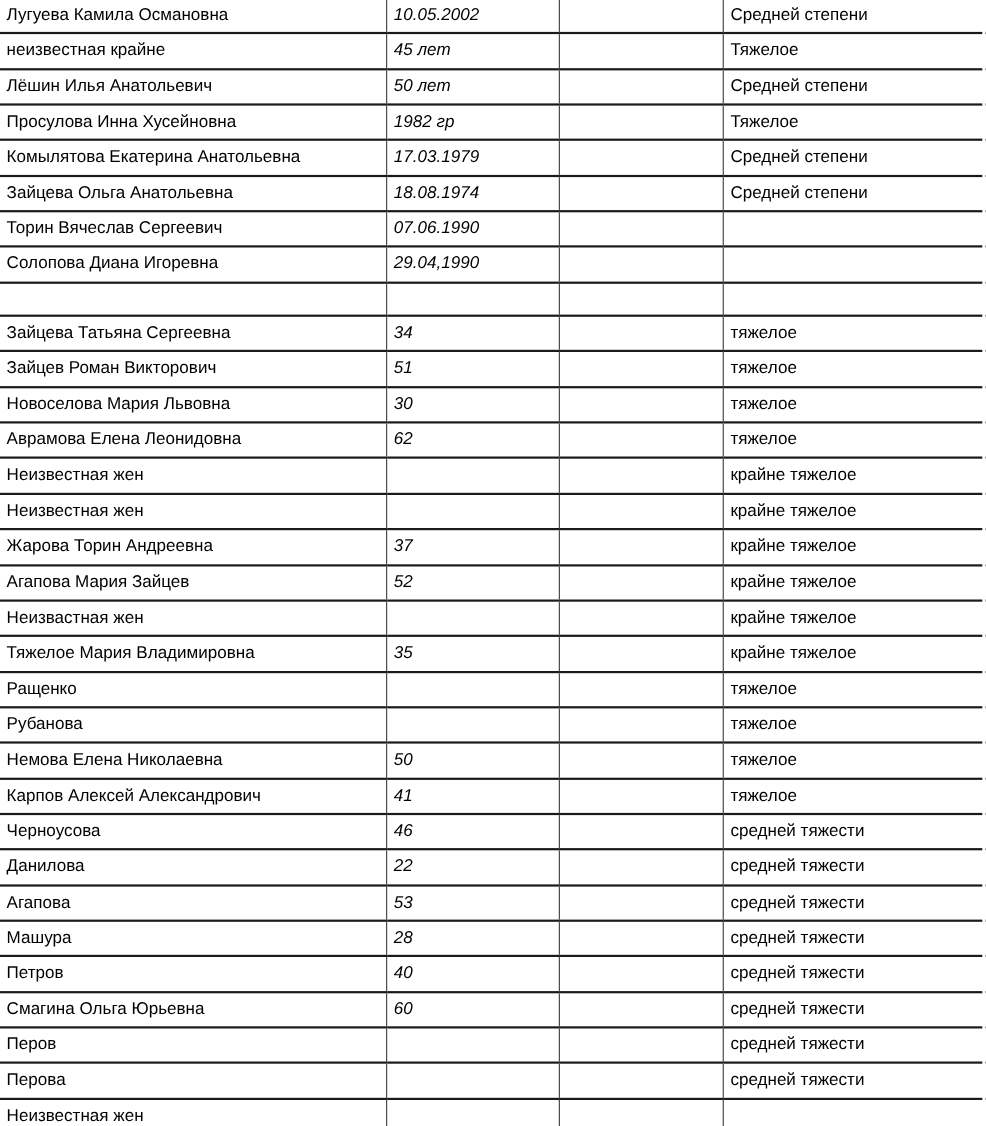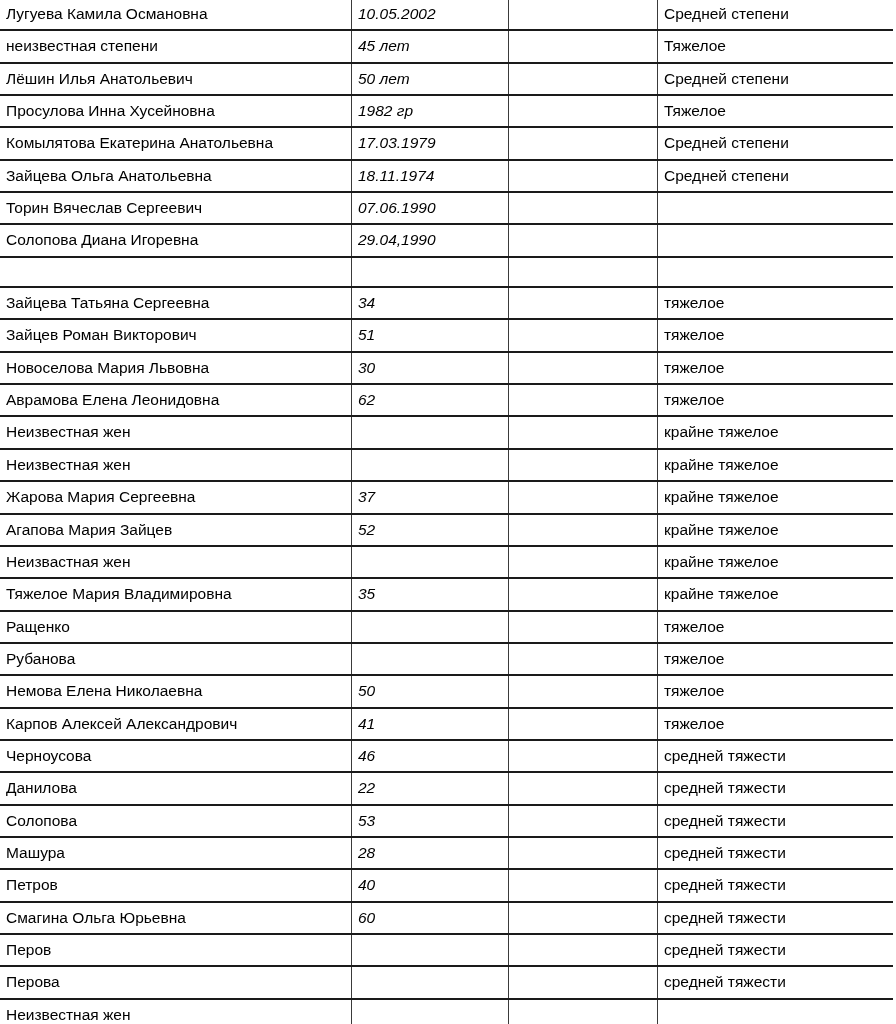--- a/index.html
+++ b/index.html
@@ -100,21 +100,21 @@
 
   <table id="grid">
     <tbody id="grid-body">
         <tr>
           <td class="c-name">Лугуева Камила Османовна</td>
           <td class="c-age">10.05.2002</td>
           <td class="c-blank"></td>
           <td class="c-cond">Средней степени</td>
         </tr>
         <tr>
-          <td class="c-name">неизвестная степени</td>
+          <td class="c-name">неизвестная крайне</td>
           <td class="c-age">45 лет</td>
           <td class="c-blank"></td>
           <td class="c-cond">Тяжелое</td>
         </tr>
         <tr>
           <td class="c-name">Лёшин Илья Анатольевич</td>
           <td class="c-age">50 лет</td>
           <td class="c-blank"></td>
           <td class="c-cond">Средней степени</td>
         </tr>
@@ -125,21 +125,21 @@
           <td class="c-cond">Тяжелое</td>
         </tr>
         <tr>
           <td class="c-name">Комылятова Екатерина Анатольевна</td>
           <td class="c-age">17.03.1979</td>
           <td class="c-blank"></td>
           <td class="c-cond">Средней степени</td>
         </tr>
         <tr>
           <td class="c-name">Зайцева Ольга Анатольевна</td>
-          <td class="c-age">18.11.1974</td>
+          <td class="c-age">18.08.1974</td>
           <td class="c-blank"></td>
           <td class="c-cond">Средней степени</td>
         </tr>
         <tr>
           <td class="c-name">Торин Вячеслав Сергеевич</td>
           <td class="c-age">07.06.1990</td>
           <td class="c-blank"></td>
           <td class="c-cond"></td>
         </tr>
         <tr>
@@ -184,21 +184,21 @@
           <td class="c-blank"></td>
           <td class="c-cond">крайне тяжелое</td>
         </tr>
         <tr>
           <td class="c-name">Неизвестная жен</td>
           <td class="c-age"></td>
           <td class="c-blank"></td>
           <td class="c-cond">крайне тяжелое</td>
         </tr>
         <tr>
-          <td class="c-name">Жарова Мария Сергеевна</td>
+          <td class="c-name">Жарова Торин Андреевна</td>
           <td class="c-age">37</td>
           <td class="c-blank"></td>
           <td class="c-cond">крайне тяжелое</td>
         </tr>
         <tr>
           <td class="c-name">Агапова Мария Зайцев</td>
           <td class="c-age">52</td>
           <td class="c-blank"></td>
           <td class="c-cond">крайне тяжелое</td>
         </tr>
@@ -244,21 +244,21 @@
           <td class="c-blank"></td>
           <td class="c-cond">средней тяжести</td>
         </tr>
         <tr>
           <td class="c-name">Данилова</td>
           <td class="c-age">22</td>
           <td class="c-blank"></td>
           <td class="c-cond">средней тяжести</td>
         </tr>
         <tr>
-          <td class="c-name">Солопова</td>
+          <td class="c-name">Агапова</td>
           <td class="c-age">53</td>
           <td class="c-blank"></td>
           <td class="c-cond">средней тяжести</td>
         </tr>
         <tr>
           <td class="c-name">Машура</td>
           <td class="c-age">28</td>
           <td class="c-blank"></td>
           <td class="c-cond">средней тяжести</td>
         </tr>

